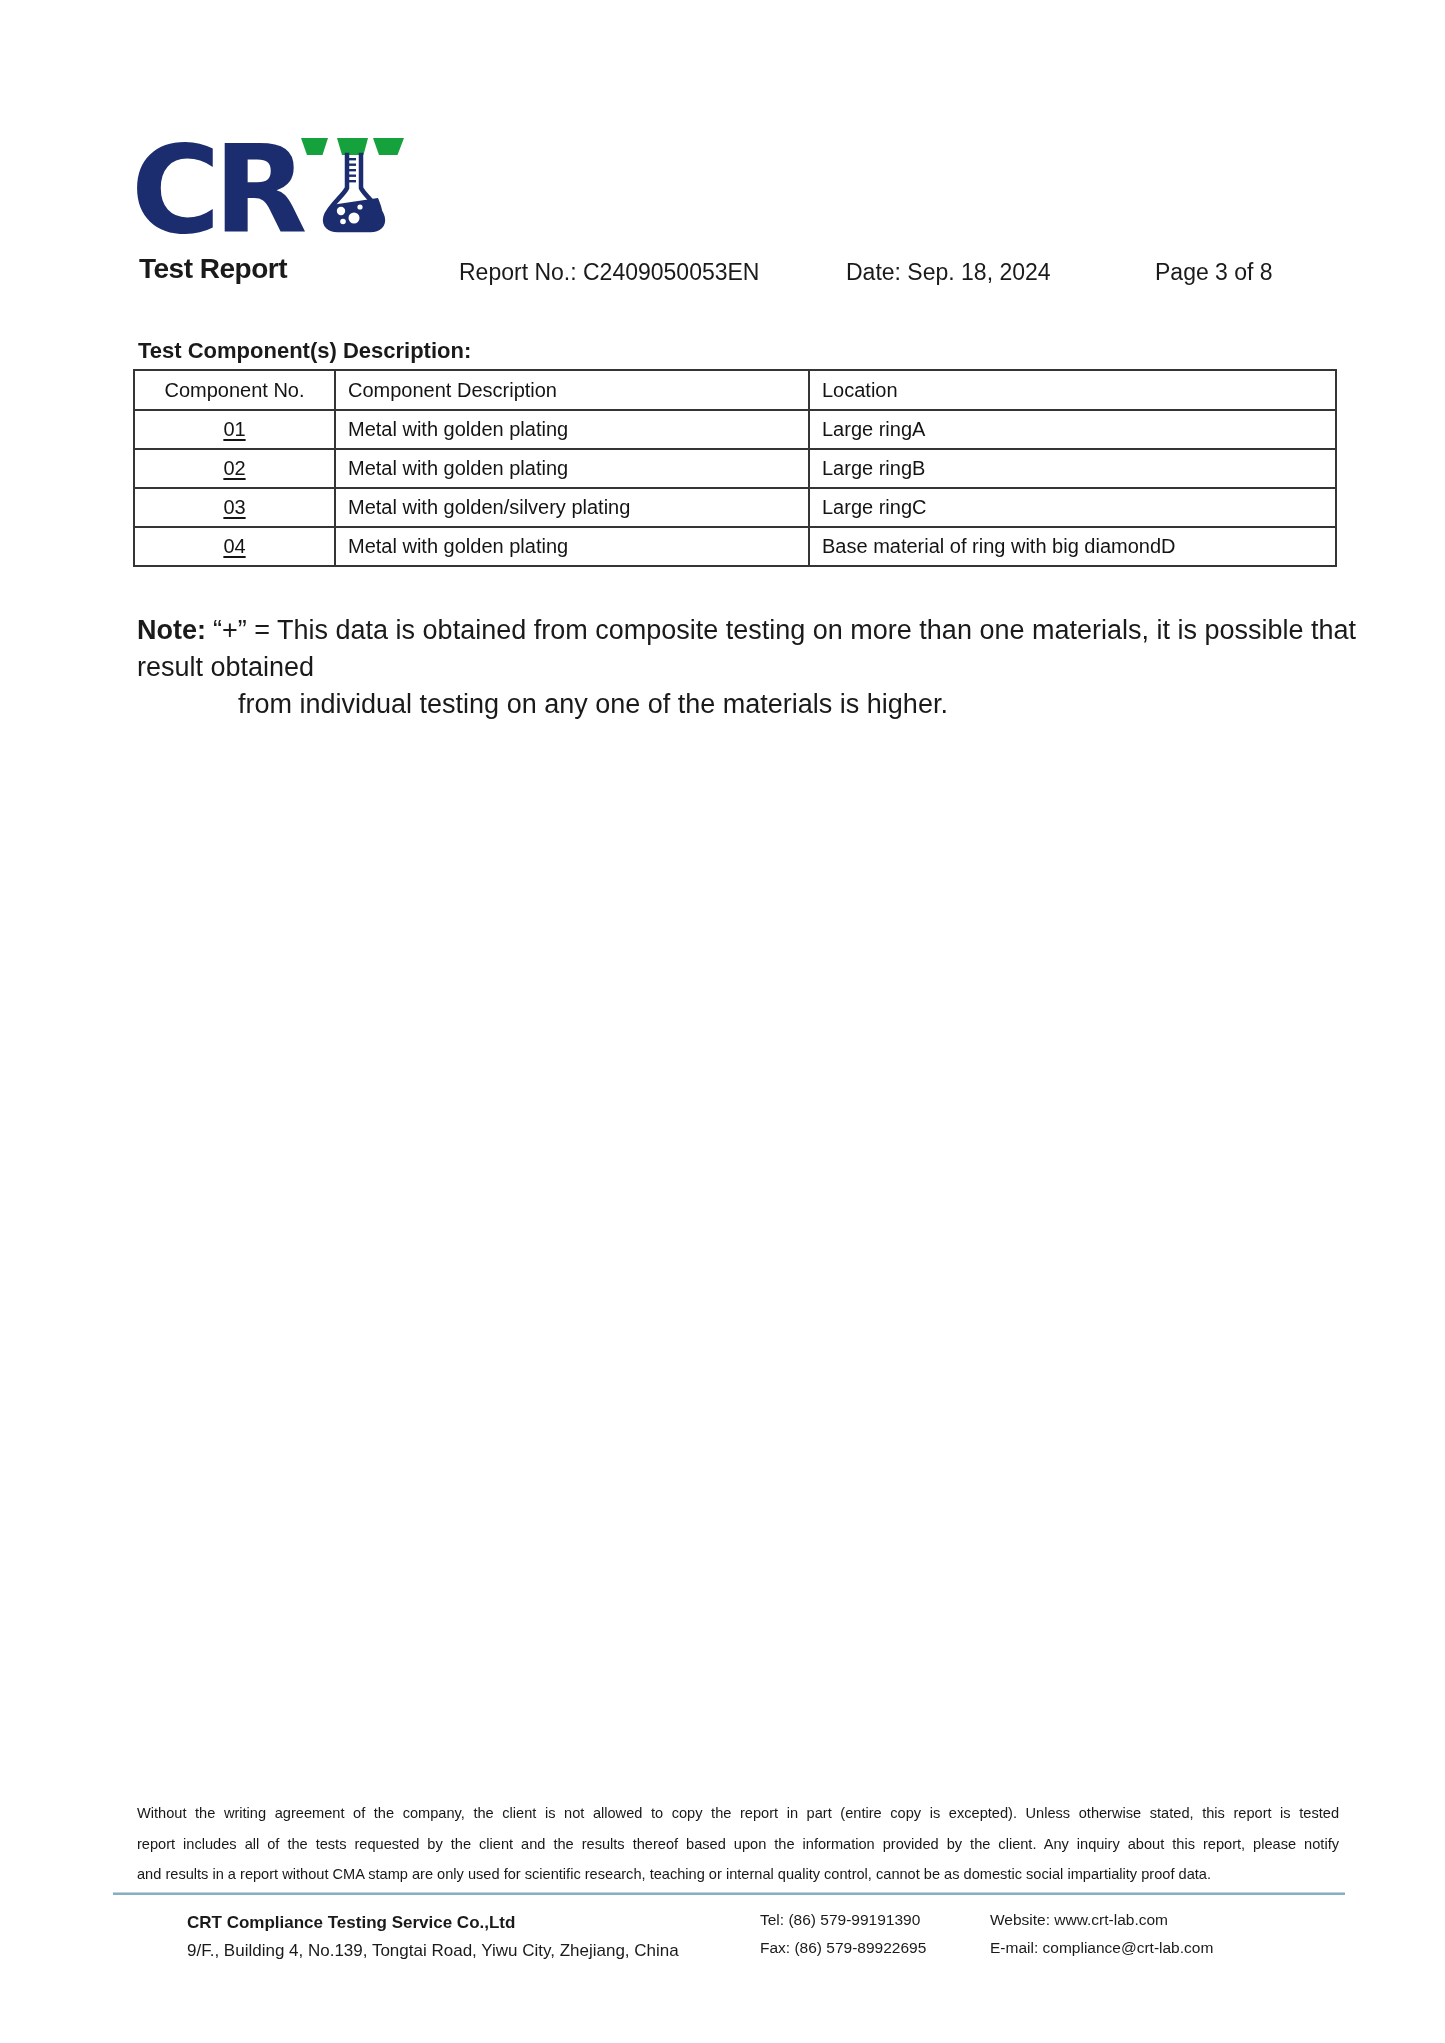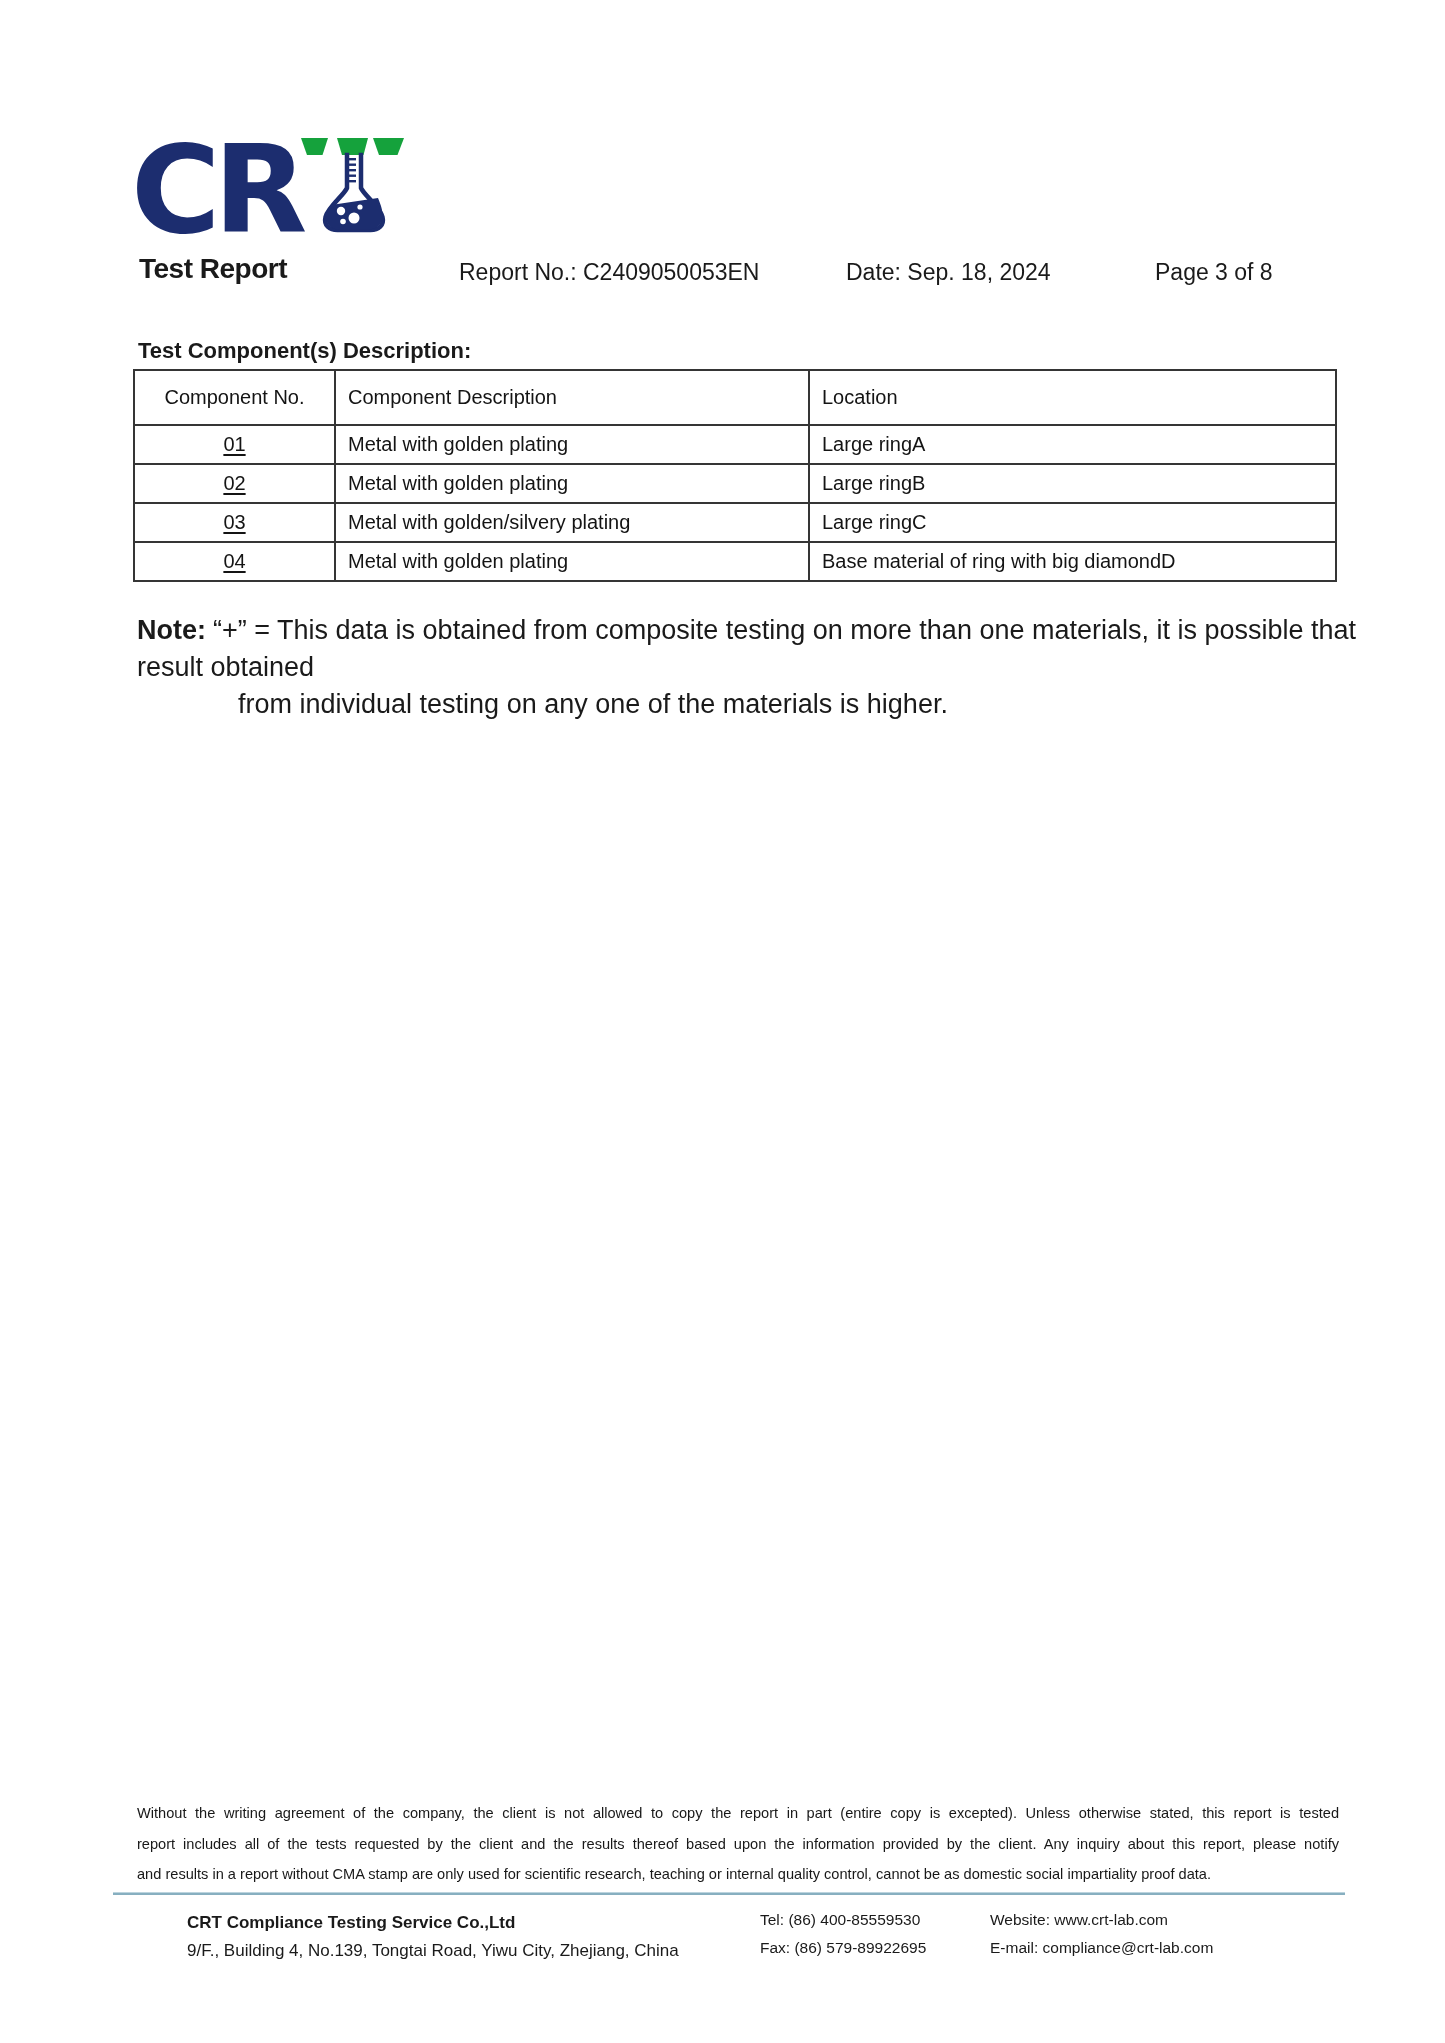--- a/index.html
+++ b/index.html
@@ -30,21 +30,21 @@
     position:absolute; left:133px; top:369px;
     width:1202px; border-collapse:collapse; table-layout:fixed;
     font-size:20px; color:#141414;
     border:2px solid #141414;
   }
   table.components th, table.components td {
     border:2px solid #353535;
     font-weight:normal; text-align:left; vertical-align:middle;
     padding:0 6px 0 12px; overflow:hidden; white-space:nowrap;
   }
-  table.components th { height:55px;margin-top:48px; }
+  table.components th { height:40px;margin-top:48px; }
   table.components td { height:39px; }
   .cell-no { text-align:center !important; padding:0 !important; }
   td.cell-no { font-weight:bold; text-decoration:underline; text-underline-offset:3px; text-decoration-thickness:2px; }
 
   
   .note { position:absolute; left:137px; top:612px; width:1220px; font-size:27px; line-height:37px; }
   .note-label { font-weight:bold; margin-right:7px; }
   .note-line2 { padding-left:101px; }
 
   
@@ -149,18 +149,18 @@
 
   <div class="disclaimer">
     <div class="disc-line">Without the writing agreement of the company, the client is not allowed to copy the report in part (entire copy is excepted). Unless otherwise stated, this report is tested</div>
     <div class="disc-line">report includes all of the tests requested by the client and the results thereof based upon the information provided by the client. Any inquiry about this report, please notify</div>
     <div class="disc-line last">and results in a report without CMA stamp are only used for scientific research, teaching or internal quality control, cannot be as domestic social impartiality proof data.</div>
   </div>
 
   <div class="footer-divider"></div>
   <div class="footer-company">CRT Compliance Testing Service Co.,Ltd</div>
   <div class="footer-address">9/F., Building 4, No.139, Tongtai Road, Yiwu City, Zhejiang, China</div>
-  <div class="footer-tel">Tel: (86) 400-85559530</div>
+  <div class="footer-tel">Tel: (86) 579-99191390</div>
   <div class="footer-fax">Fax: (86) 579-89922695</div>
   <div class="footer-web">Website: www.crt-lab.com</div>
   <div class="footer-email">E-mail: compliance@crt-lab.com</div>
 
 </div>
 
 </body></html>

